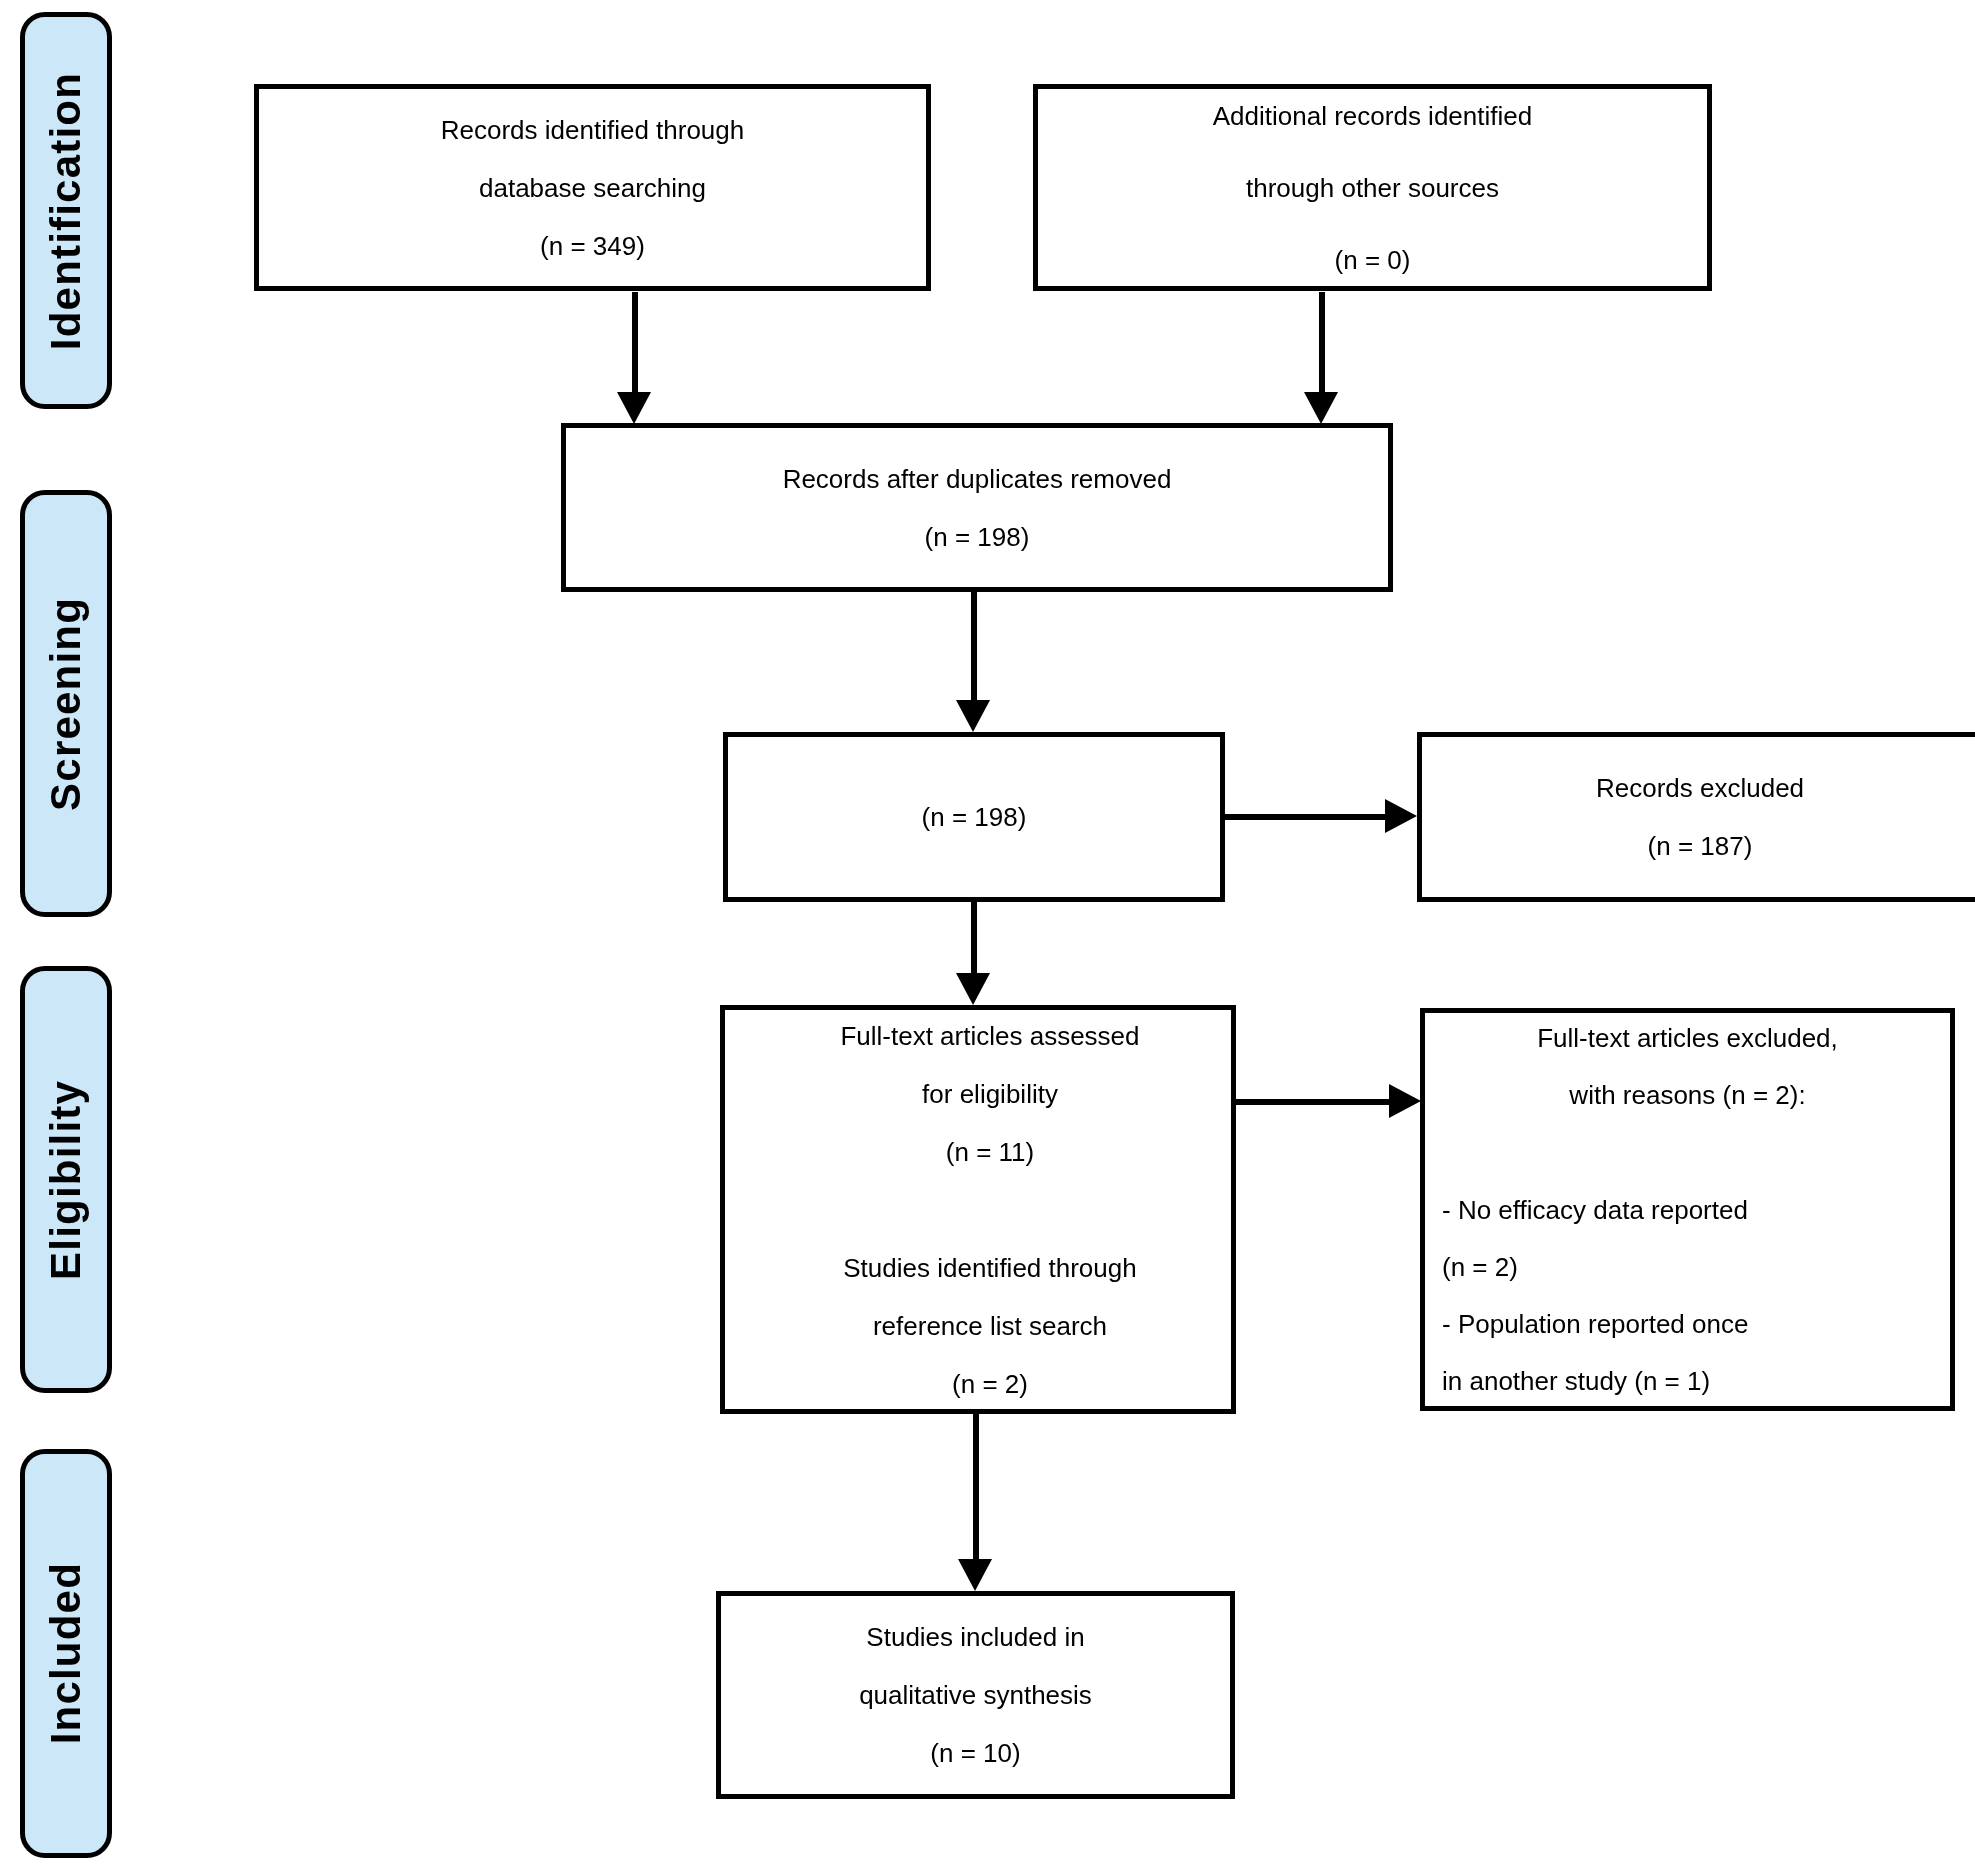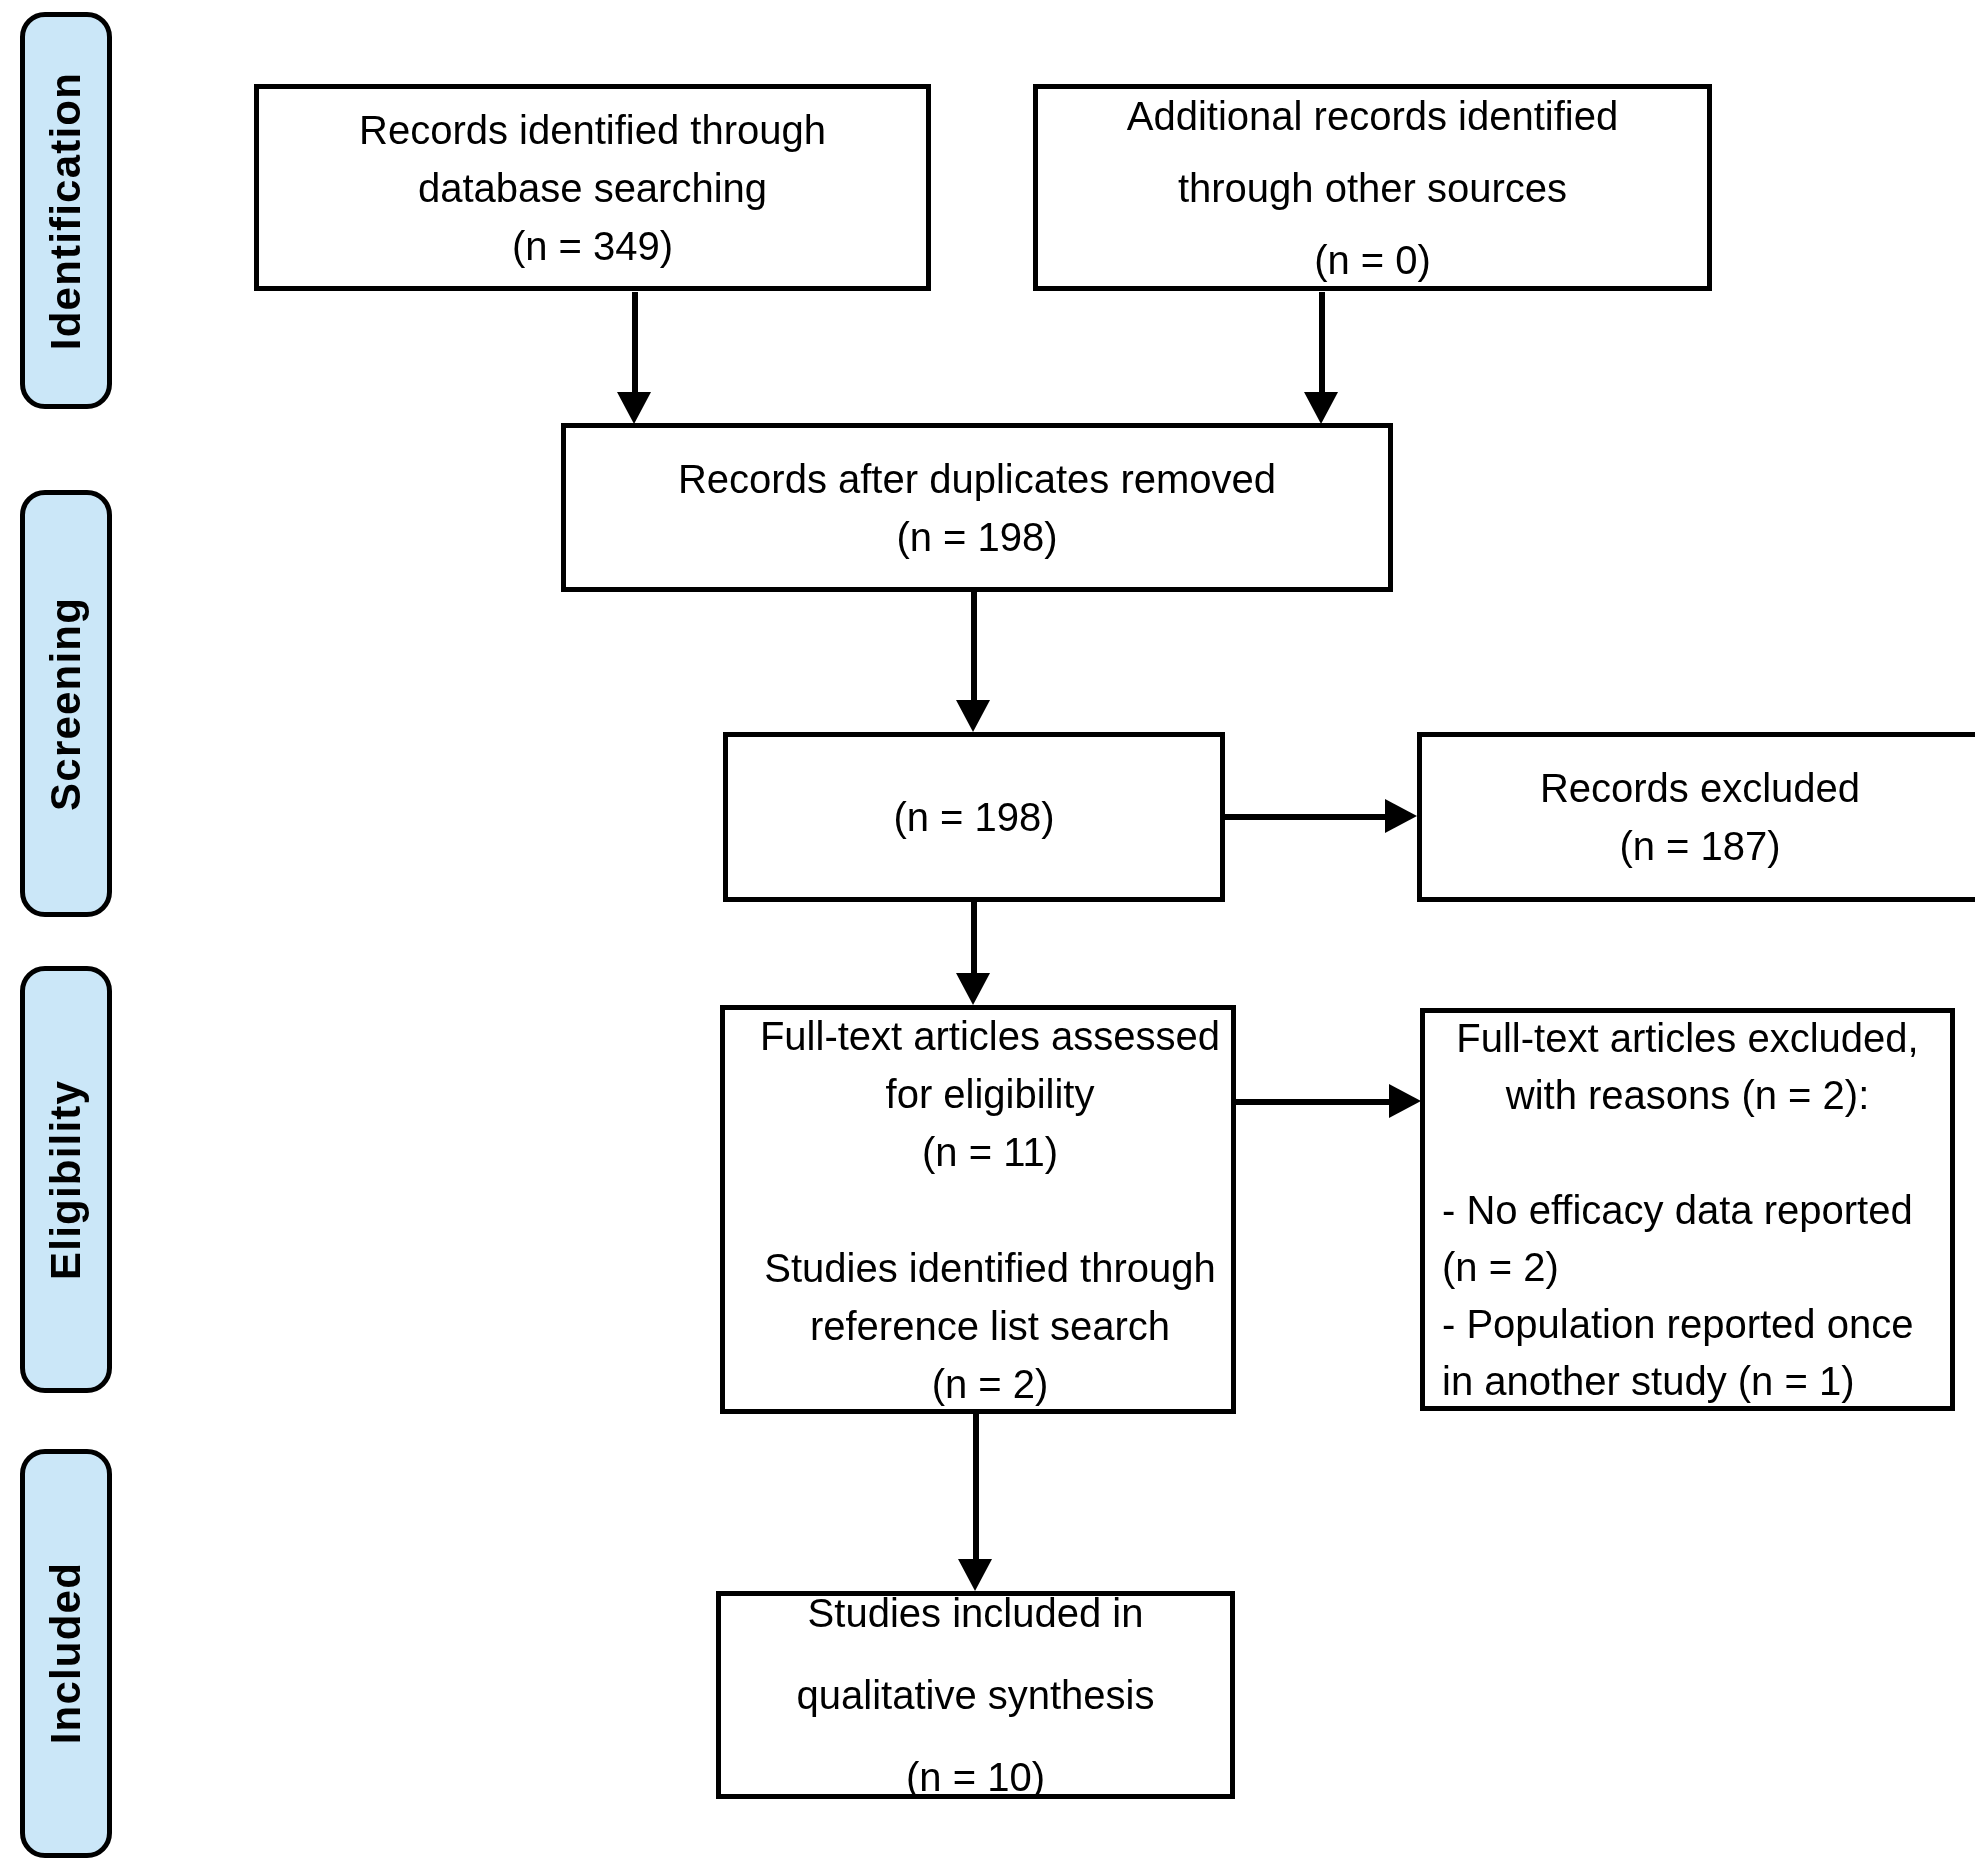--- a/index.html
+++ b/index.html
@@ -40,21 +40,21 @@
   
   .box {
     position: absolute;
     background: var(--box-fill);
     border: 5px solid var(--box-border);
     display: flex; flex-direction: column;
     align-items: center; justify-content: center;
     text-align: center;
   }
   .box .line {
-    font-size: 40px;
+    font-size: 26px;
     line-height: 58px;
     min-height: 58px;
     white-space: nowrap;
   }
   .box .group-left {
     align-self: stretch;
     text-align: left;
     padding-left: 17px;
   }
   .box .group-left .line { line-height: 57px; min-height: 57px; }
@@ -183,20 +183,20 @@
       <div class="line">- Population reported once</div>
       <div class="line">in another study (n = 1)</div>
     </div>
   </div>
 
   <div class="arrow-v" style="left:958px; top:1414px; height:177px;">
     <div class="shaft"></div>
     <div class="head"></div>
   </div>
 
-  <div class="box" style="left:716px; top:1591px; width:519px; height:208px;gap:24px;">
+  <div class="box" style="left:716px; top:1591px; width:519px; height:208px;">
     <div class="line">Studies included in</div>
     <div class="line">qualitative synthesis</div>
     <div class="line">(n = 10)</div>
   </div>
 
 </div>
 
 
 </body></html>

